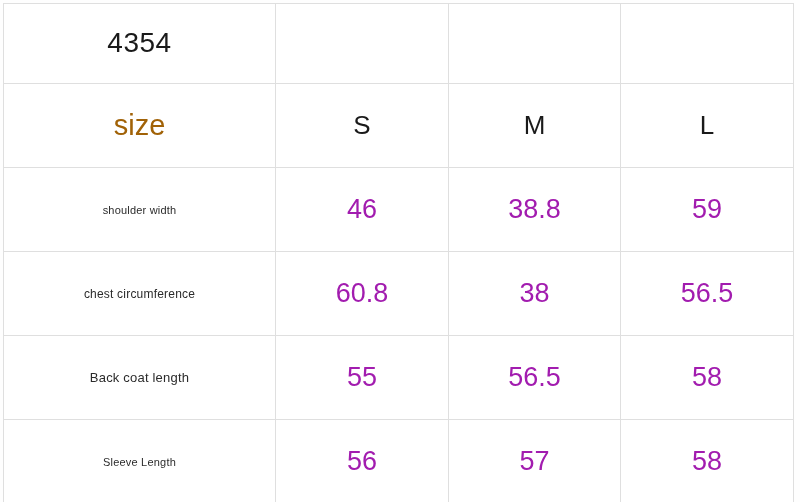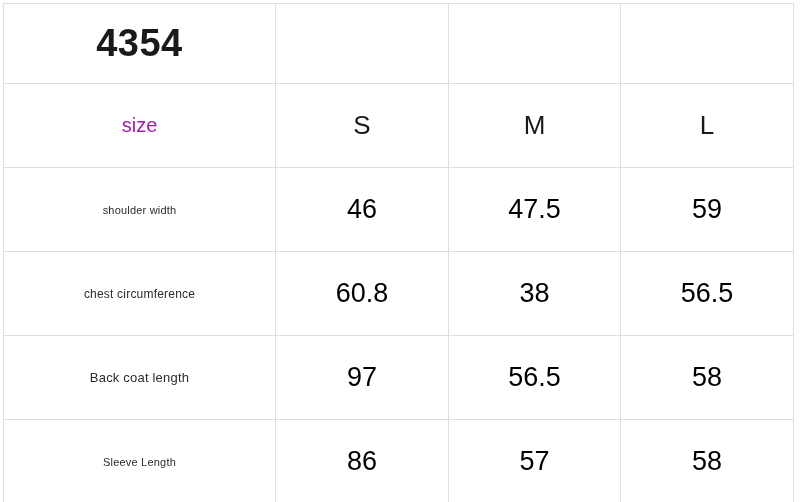--- a/index.html
+++ b/index.html
@@ -50,31 +50,31 @@
     line-height: 1.15;
   }
 
   
   tr.row-title   td { height: 79px; }
   tr.row-size    td { height: 83px; }
   tr.row-data    td { height: 83px; }
 
   
   .title-value {
-    font-size: 38px;
-    font-weight: 700;
+    font-size: 28px;
+    font-weight: 400;
     letter-spacing: 0.5px;
     color: #1a1a1a;
   }
 
   
   .size-label {
-    font-size: 20px;
-    font-weight: 400;
-    color: #a21caf;
+    font-size: 29px;
+    font-weight: 400;
+    color: #a16207;
   }
 
   
   .size-head {
     font-size: 26px;
     font-weight: 400;
     color: #1a1a1a;
   }
 
   
@@ -84,21 +84,21 @@
     margin-top: 36px;
   }
   .meas-label.sz-xs { font-size: 12px; letter-spacing: 0.2px; }
   .meas-label.sz-sm { font-size: 11px; letter-spacing: 0.2px; }
   .meas-label.sz-md { font-size: 13px; letter-spacing: 0.2px; }
 
   
   .meas-value {
     font-size: 27px;
     font-weight: 400;
-    color: #000000;
+    color: #a21caf;
   }
 
   .empty-cell { font-size: 0; }
 </style>
 </head>
 <body>
 
 <div id="size-chart-page">
 
   <table class="chart-table">
@@ -141,21 +141,21 @@
       </tr>
 
       <tr class="row-data">
         <td>
           <span class="meas-label sz-sm">shoulder width</span>
         </td>
         <td>
           <span class="meas-value">46</span>
         </td>
         <td>
-          <span class="meas-value">47.5</span>
+          <span class="meas-value">38.8</span>
         </td>
         <td>
           <span class="meas-value">59</span>
         </td>
       </tr>
 
       <tr class="row-data">
         <td>
           <span class="meas-label sz-xs">chest circumference</span>
         </td>
@@ -168,36 +168,36 @@
         <td>
           <span class="meas-value">56.5</span>
         </td>
       </tr>
 
       <tr class="row-data">
         <td>
           <span class="meas-label sz-md">Back coat length</span>
         </td>
         <td>
-          <span class="meas-value">97</span>
+          <span class="meas-value">55</span>
         </td>
         <td>
           <span class="meas-value">56.5</span>
         </td>
         <td>
           <span class="meas-value">58</span>
         </td>
       </tr>
 
       <tr class="row-data">
         <td>
           <span class="meas-label sz-sm">Sleeve Length</span>
         </td>
         <td>
-          <span class="meas-value">86</span>
+          <span class="meas-value">56</span>
         </td>
         <td>
           <span class="meas-value">57</span>
         </td>
         <td>
           <span class="meas-value">58</span>
         </td>
       </tr>
 
     </tbody>

